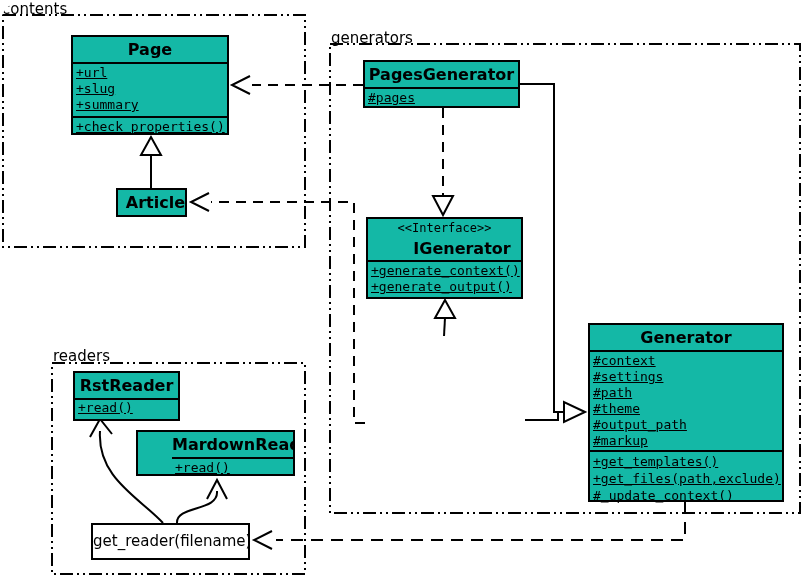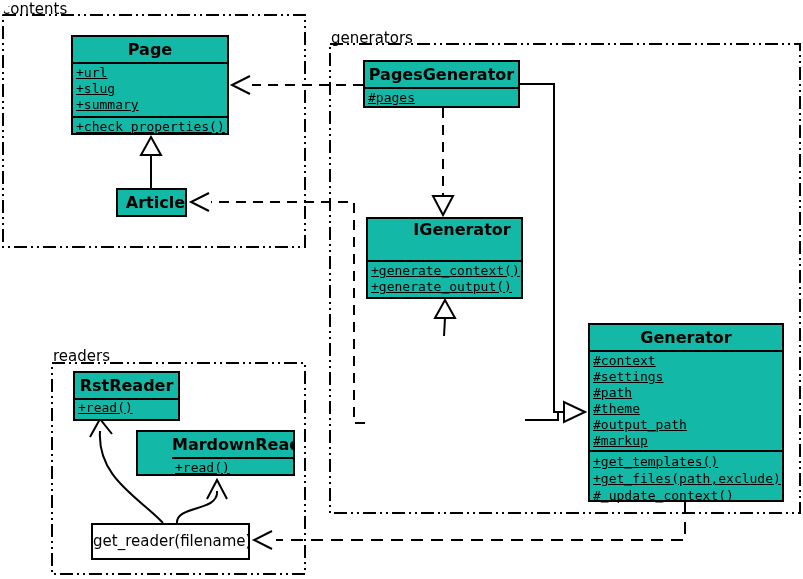--- a/index.html
+++ b/index.html
@@ -104,20 +104,21 @@
 
   <div class="cls" style="left:363px;top:60px;width:157px;height:48px;">
     <div class="title">PagesGenerator</div>
     <div class="members last" style="height:19px;">
       <div>#pages</div>
     </div>
   </div>
 
   <div class="cls" style="left:366px;top:217px;width:157px;height:82px;">
     <div class="hdr">
+      <div class="stereo">&lt;&lt;Interface&gt;&gt;</div>
       <div class="iname">IGenerator</div>
     </div>
     <div class="members last" style="height:37px;">
       <div>+generate_context()</div>
       <div>+generate_output()</div>
     </div>
   </div>
 
 
   <div class="cls" style="left:588px;top:323px;width:196px;height:179px;">

